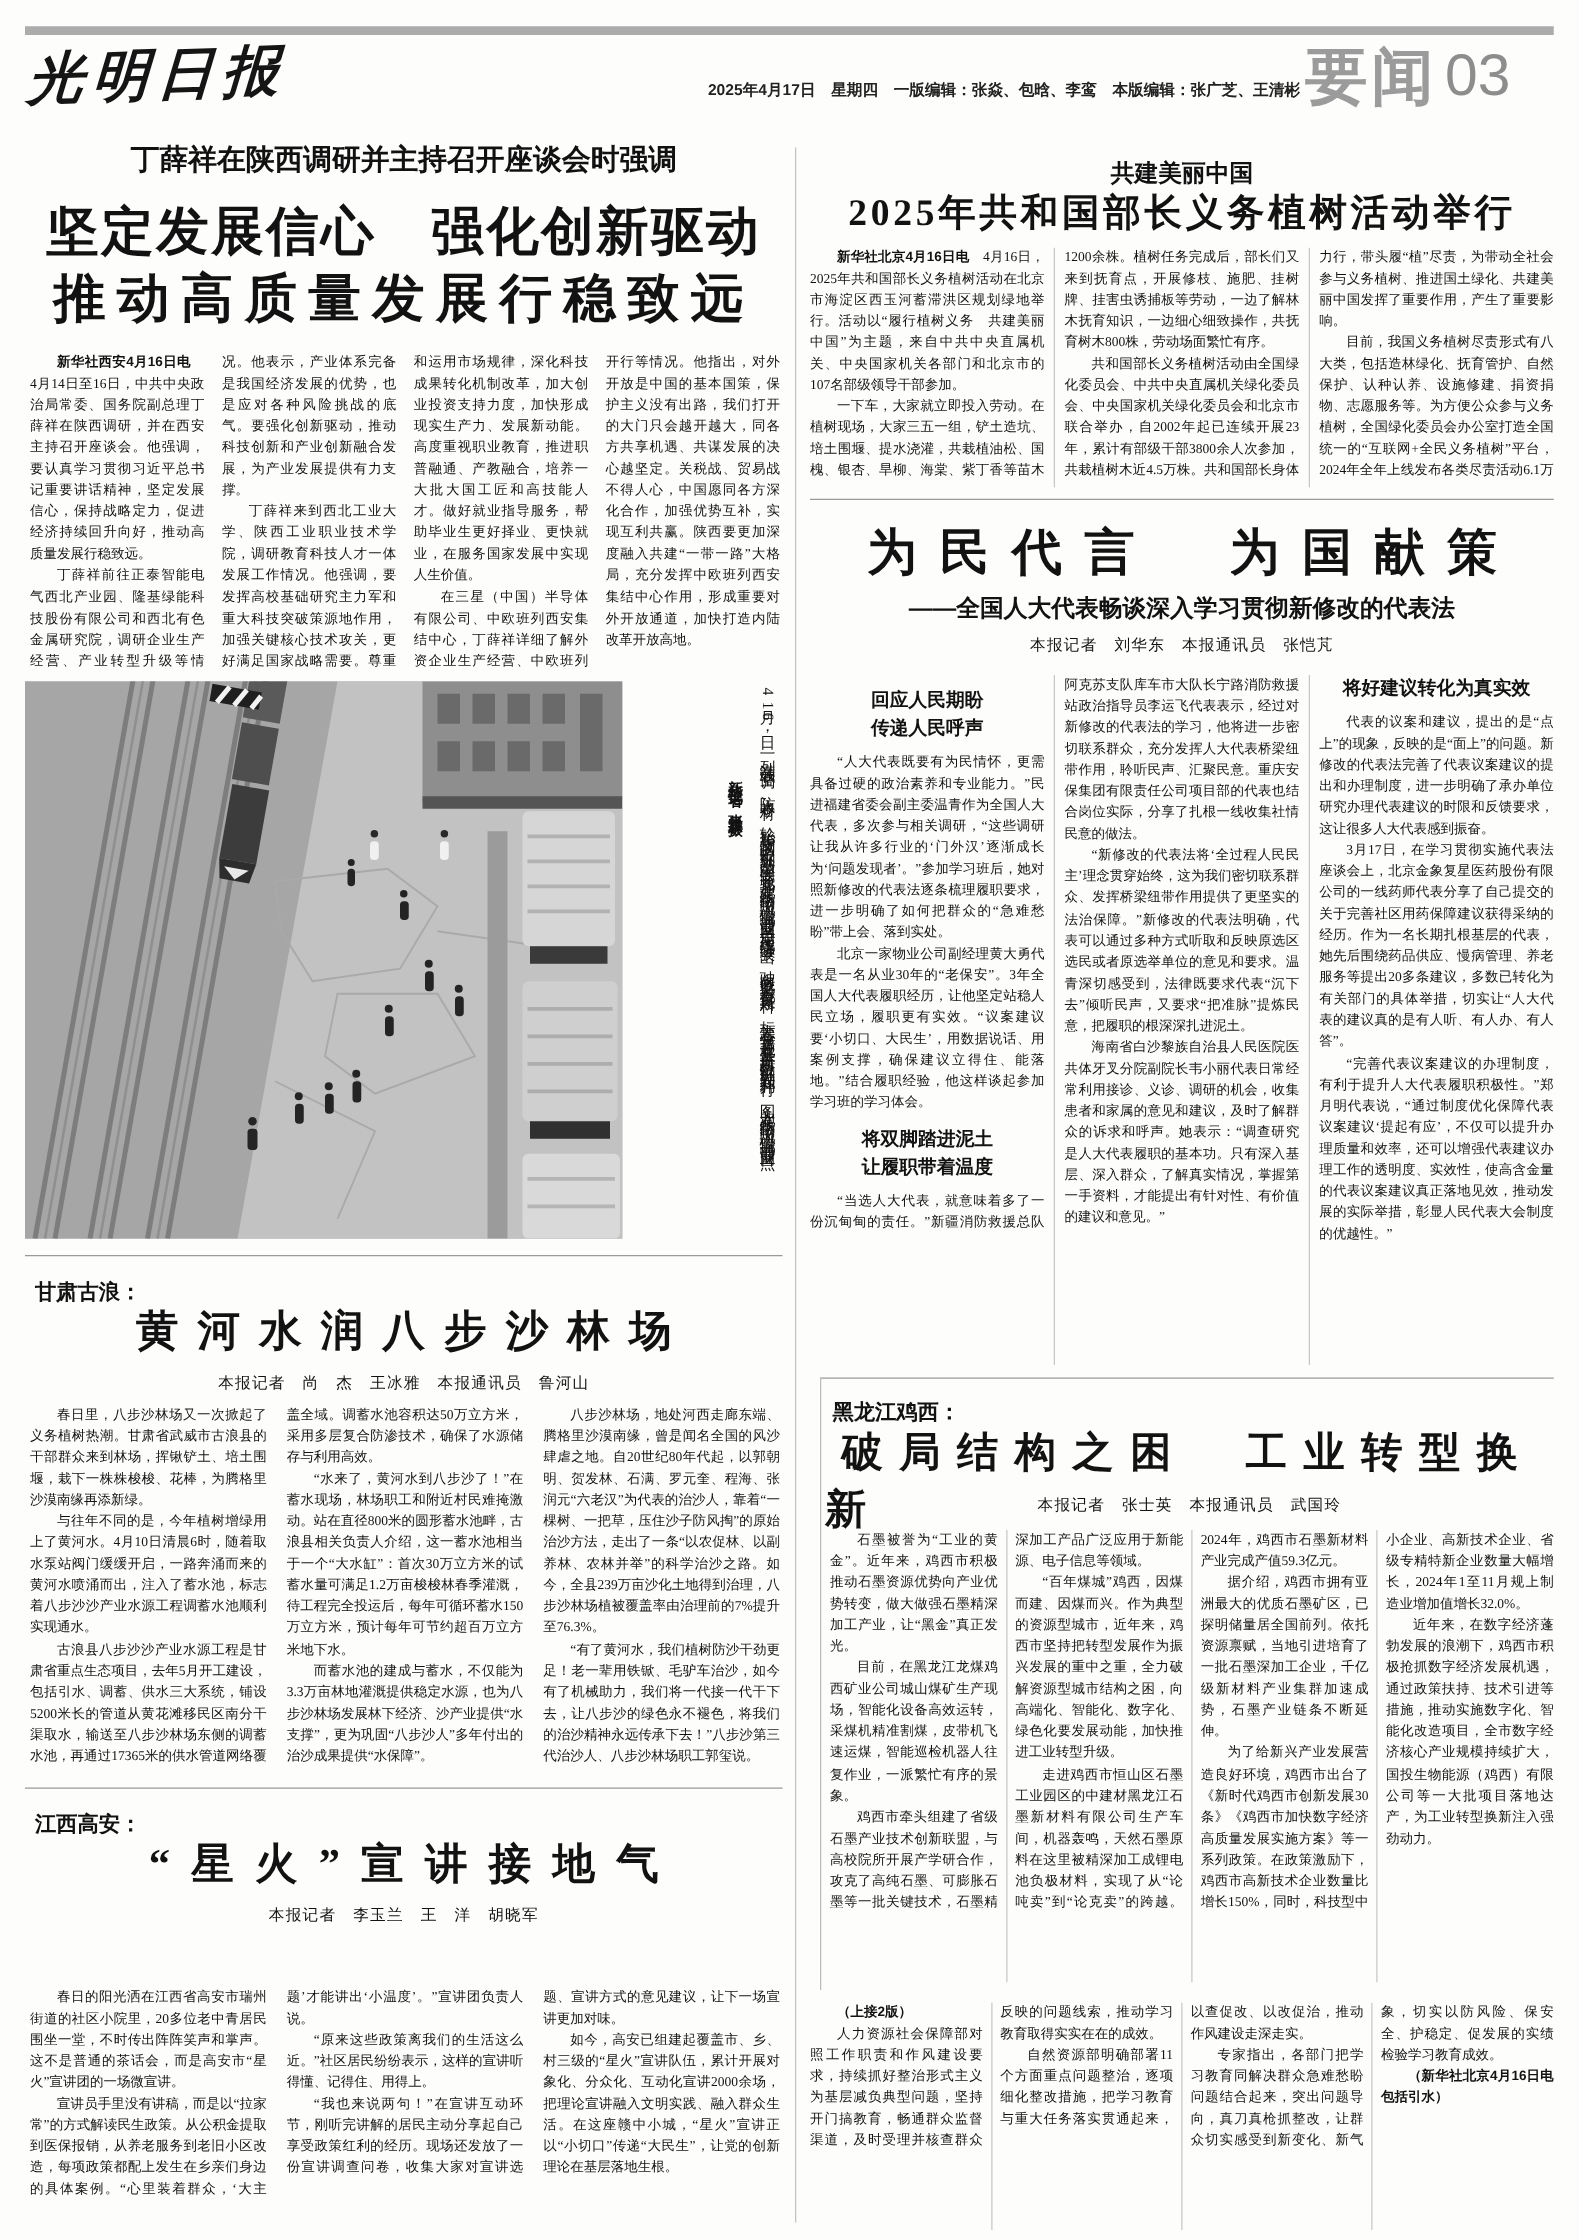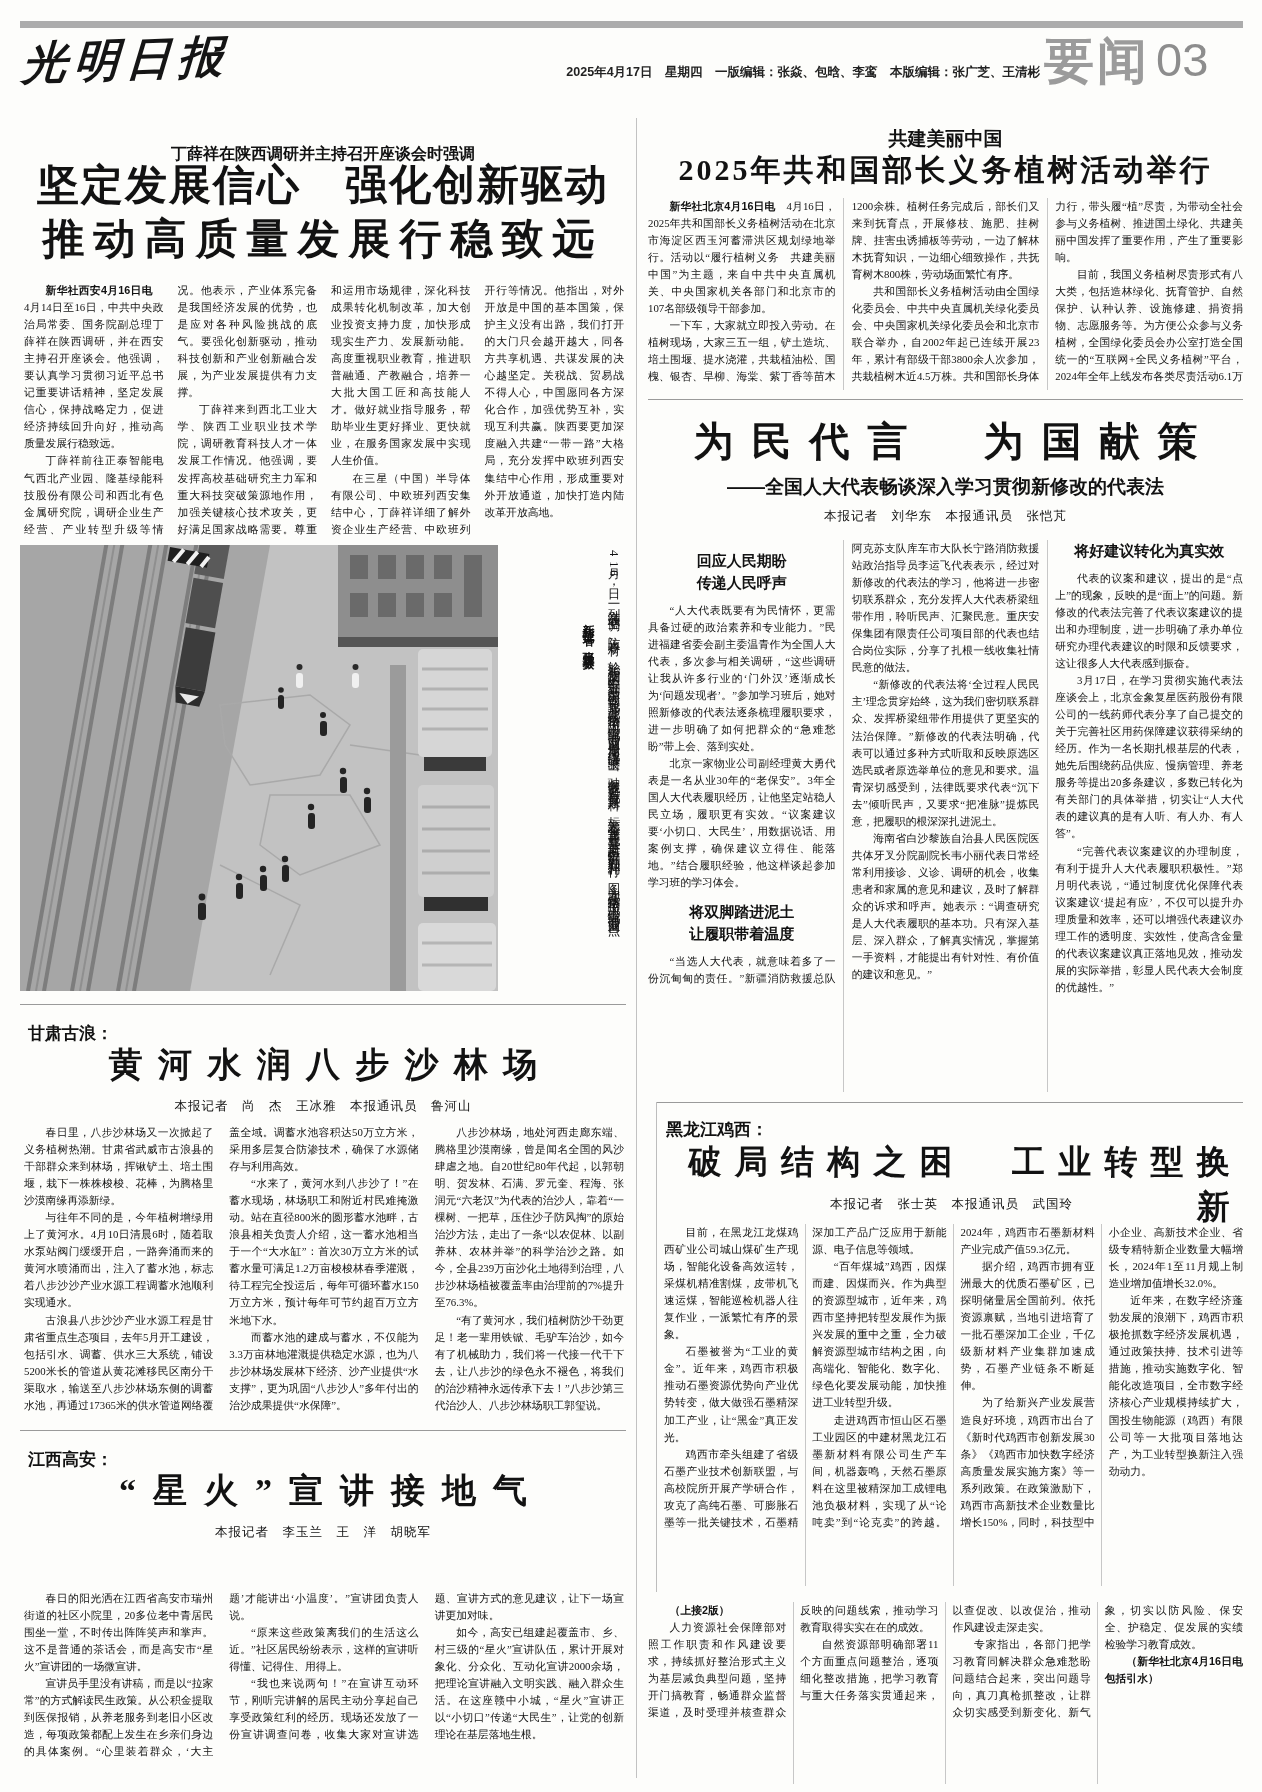--- a/index.html
+++ b/index.html
@@ -33,21 +33,21 @@
   .subhead{font-family:"Liberation Sans","DejaVu Sans",sans-serif;font-weight:bold;font-size:15px;
            text-align:center;white-space:pre-line;margin:10px 0 8px 0;line-height:1.45;text-indent:0;}
 
   .kicker-center{position:absolute;text-align:center;font-family:"Liberation Sans","DejaVu Sans",sans-serif;
            font-weight:bold;color:#111;}
   .kicker-left{position:absolute;font-family:"Liberation Sans","DejaVu Sans",sans-serif;
            font-weight:bold;font-size:17px;}
   .byline{position:absolute;text-align:center;font-size:12.5px;letter-spacing:1px;}
 
   
-  .dxx-kicker{left:20px;top:144px;width:606px;font-size:16px;font-family:Liberation Serif, serif;}
+  .dxx-kicker{left:20px;top:112px;width:606px;font-size:23px;font-family:Liberation Serif, serif;}
   .dxx-h1{position:absolute;left:20px;top:160px;width:606px;text-align:center;
           font-family:"DejaVu Sans","Liberation Sans",sans-serif;font-weight:900;
           font-size:42px;letter-spacing:2px;line-height:1.2;}
   .dxx-h2{position:absolute;left:20px;top:214px;width:606px;text-align:center;
           font-family:"DejaVu Sans","Liberation Sans",sans-serif;font-weight:900;
           font-size:42px;letter-spacing:9px;line-height:1.2;}
 
   .tree-kicker{left:648px;top:126px;width:595px;font-size:19px;}
   .tree-headline{position:absolute;left:648px;top:150px;width:595px;text-align:center;
           font-weight:bold;font-size:30px;letter-spacing:3px;}
@@ -62,21 +62,21 @@
   .gansu-headline{position:absolute;left:20px;top:1042px;width:606px;text-align:center;
           font-weight:bold;font-size:34px;letter-spacing:0.45em;text-indent:0.45em;}
   .gansu-byline{left:20px;top:1098px;width:606px;}
 
   .jx-kicker{left:28px;top:1448px;}
   .jx-headline{position:absolute;left:20px;top:1468px;width:606px;text-align:center;
           font-weight:bold;font-size:34px;letter-spacing:0.5em;text-indent:0.5em;}
   .jx-byline{left:20px;top:1524px;width:606px;}
 
   .jixi-kicker{left:666px;top:1118px;}
-  .jixi-headline{position:absolute;left:660px;top:1140px;width:583px;text-align:right;
+  .jixi-headline{position:absolute;left:660px;top:1140px;width:583px;text-align:left;
           font-weight:bold;font-size:33px;letter-spacing:0.4em;text-indent:0.4em;}
   .jixi-byline{left:660px;top:1196px;width:583px;}
 
   .jixi-box-left{position:absolute;left:656px;top:1102px;width:1px;height:490px;background:#bdbdbd;}
 
   
   .photo{position:absolute;left:20px;top:545px;width:478px;height:446px;background:#bdbdbd;overflow:hidden;}
   .photo-caption{position:absolute;left:502px;top:550px;width:124px;height:438px;
           writing-mode:vertical-rl;font-size:12.5px;line-height:2.05;letter-spacing:2.5px;overflow:hidden;}
   .photo-caption .cap{text-indent:2em;}
@@ -260,22 +260,22 @@
       <p>宣讲员手里没有讲稿，而是以“拉家常”的方式解读民生政策。从公积金提取到医保报销，从养老服务到老旧小区改造，每项政策都配上发生在乡亲们身边的具体案例。“心里装着群众，‘大主题’才能讲出‘小温度’。”宣讲团负责人说。</p>
       <p>“原来这些政策离我们的生活这么近。”社区居民纷纷表示，这样的宣讲听得懂、记得住、用得上。</p>
       <p>“我也来说两句！”在宣讲互动环节，刚听完讲解的居民主动分享起自己享受政策红利的经历。现场还发放了一份宣讲调查问卷，收集大家对宣讲选题、宣讲方式的意见建议，让下一场宣讲更加对味。</p>
       <p>如今，高安已组建起覆盖市、乡、村三级的“星火”宣讲队伍，累计开展对象化、分众化、互动化宣讲2000余场，把理论宣讲融入文明实践、融入群众生活。在这座赣中小城，“星火”宣讲正以“小切口”传递“大民生”，让党的创新理论在基层落地生根。</p>
     </div>
 
   <div class="kicker-left jixi-kicker">黑龙江鸡西：</div>
   <div class="jixi-headline">破局结构之困　工业转型换新</div>
   <div class="byline jixi-byline">本报记者　张士英　本报通讯员　武国玲</div>
   <div class="body-cols cols-4 ruled" style="left:664px;top:1224px;width:579px;height:362px;">
+      <p>石墨被誉为“工业的黄金”。近年来，鸡西市积极推动石墨资源优势向产业优势转变，做大做强石墨精深加工产业，让“黑金”真正发光。</p>
       <p>目前，在黑龙江龙煤鸡西矿业公司城山煤矿生产现场，智能化设备高效运转，采煤机精准割煤，皮带机飞速运煤，智能巡检机器人往复作业，一派繁忙有序的景象。</p>
-      <p>石墨被誉为“工业的黄金”。近年来，鸡西市积极推动石墨资源优势向产业优势转变，做大做强石墨精深加工产业，让“黑金”真正发光。</p>
       <p>鸡西市牵头组建了省级石墨产业技术创新联盟，与高校院所开展产学研合作，攻克了高纯石墨、可膨胀石墨等一批关键技术，石墨精深加工产品广泛应用于新能源、电子信息等领域。</p>
       <p>“百年煤城”鸡西，因煤而建、因煤而兴。作为典型的资源型城市，近年来，鸡西市坚持把转型发展作为振兴发展的重中之重，全力破解资源型城市结构之困，向高端化、智能化、数字化、绿色化要发展动能，加快推进工业转型升级。</p>
       <p>走进鸡西市恒山区石墨工业园区的中建材黑龙江石墨新材料有限公司生产车间，机器轰鸣，天然石墨原料在这里被精深加工成锂电池负极材料，实现了从“论吨卖”到“论克卖”的跨越。2024年，鸡西市石墨新材料产业完成产值59.3亿元。</p>
       <p>据介绍，鸡西市拥有亚洲最大的优质石墨矿区，已探明储量居全国前列。依托资源禀赋，当地引进培育了一批石墨深加工企业，千亿级新材料产业集群加速成势，石墨产业链条不断延伸。</p>
       <p>为了给新兴产业发展营造良好环境，鸡西市出台了《新时代鸡西市创新发展30条》《鸡西市加快数字经济高质量发展实施方案》等一系列政策。在政策激励下，鸡西市高新技术企业数量比增长150%，同时，科技型中小企业、高新技术企业、省级专精特新企业数量大幅增长，2024年1至11月规上制造业增加值增长32.0%。</p>
       <p>近年来，在数字经济蓬勃发展的浪潮下，鸡西市积极抢抓数字经济发展机遇，通过政策扶持、技术引进等措施，推动实施数字化、智能化改造项目，全市数字经济核心产业规模持续扩大，国投生物能源（鸡西）有限公司等一大批项目落地达产，为工业转型换新注入强劲动力。</p>
     </div>
 
   <div class="body-cols cols-4 ruled" style="left:648px;top:1602px;width:595px;height:182px;">
       <p><strong>（上接2版）</strong></p>

